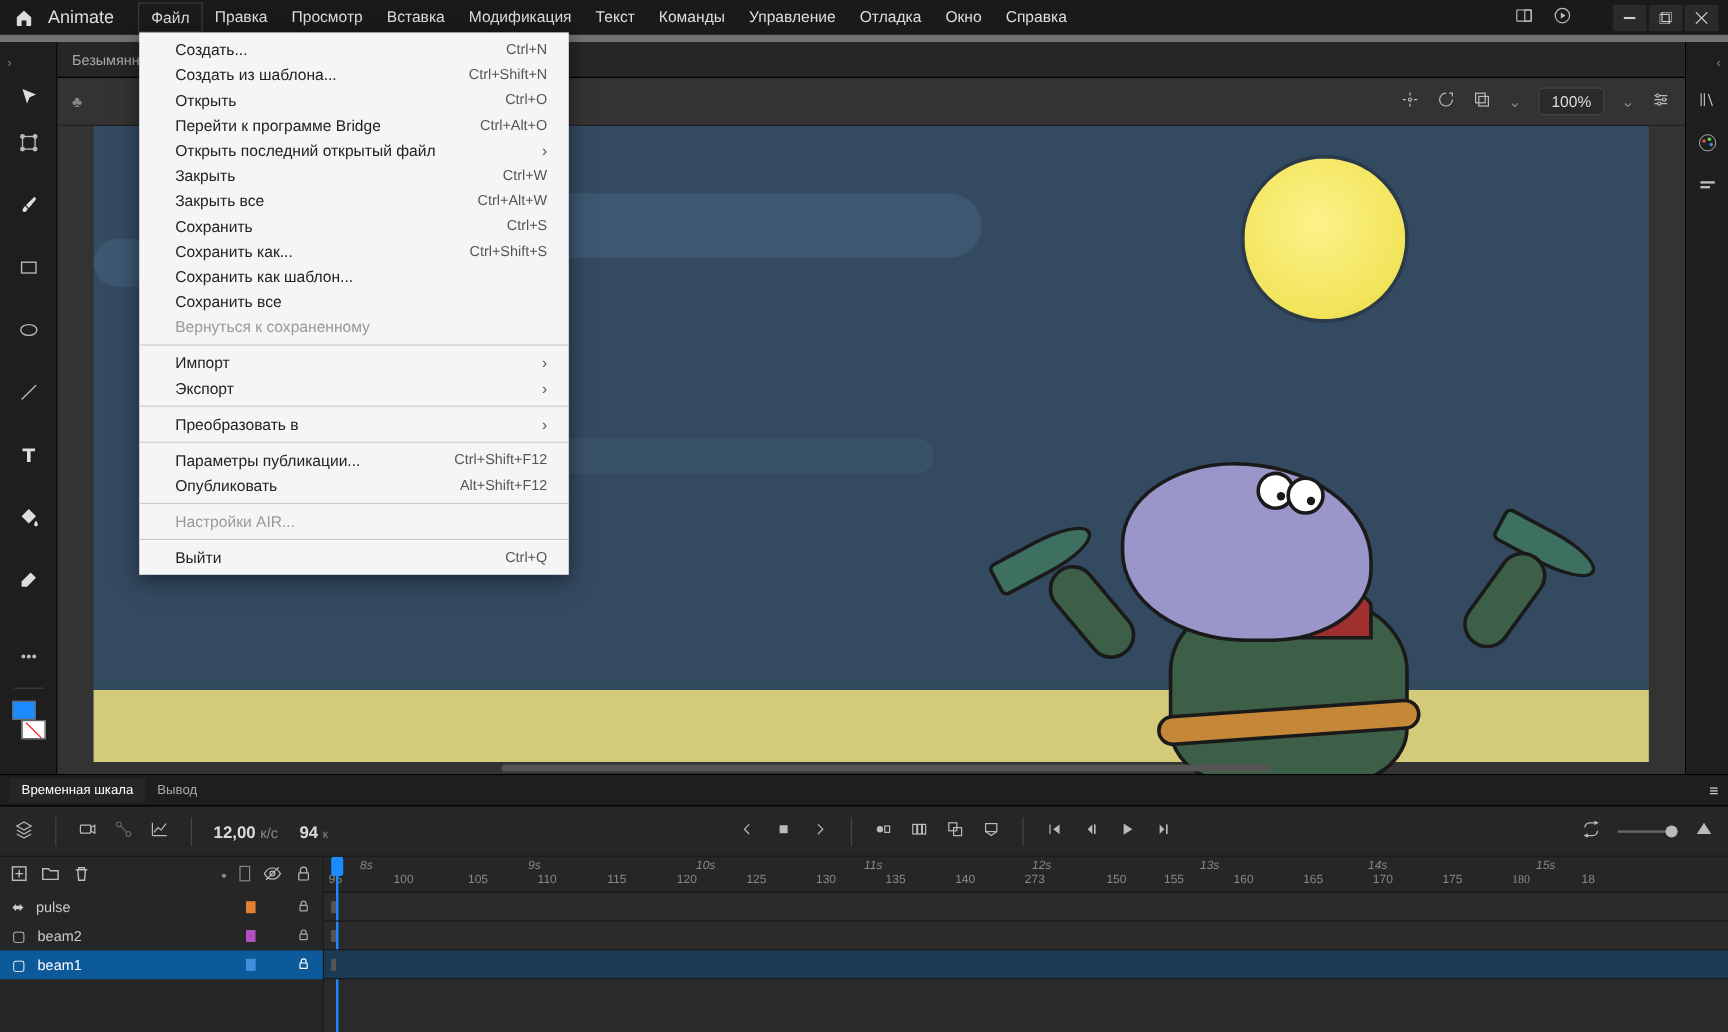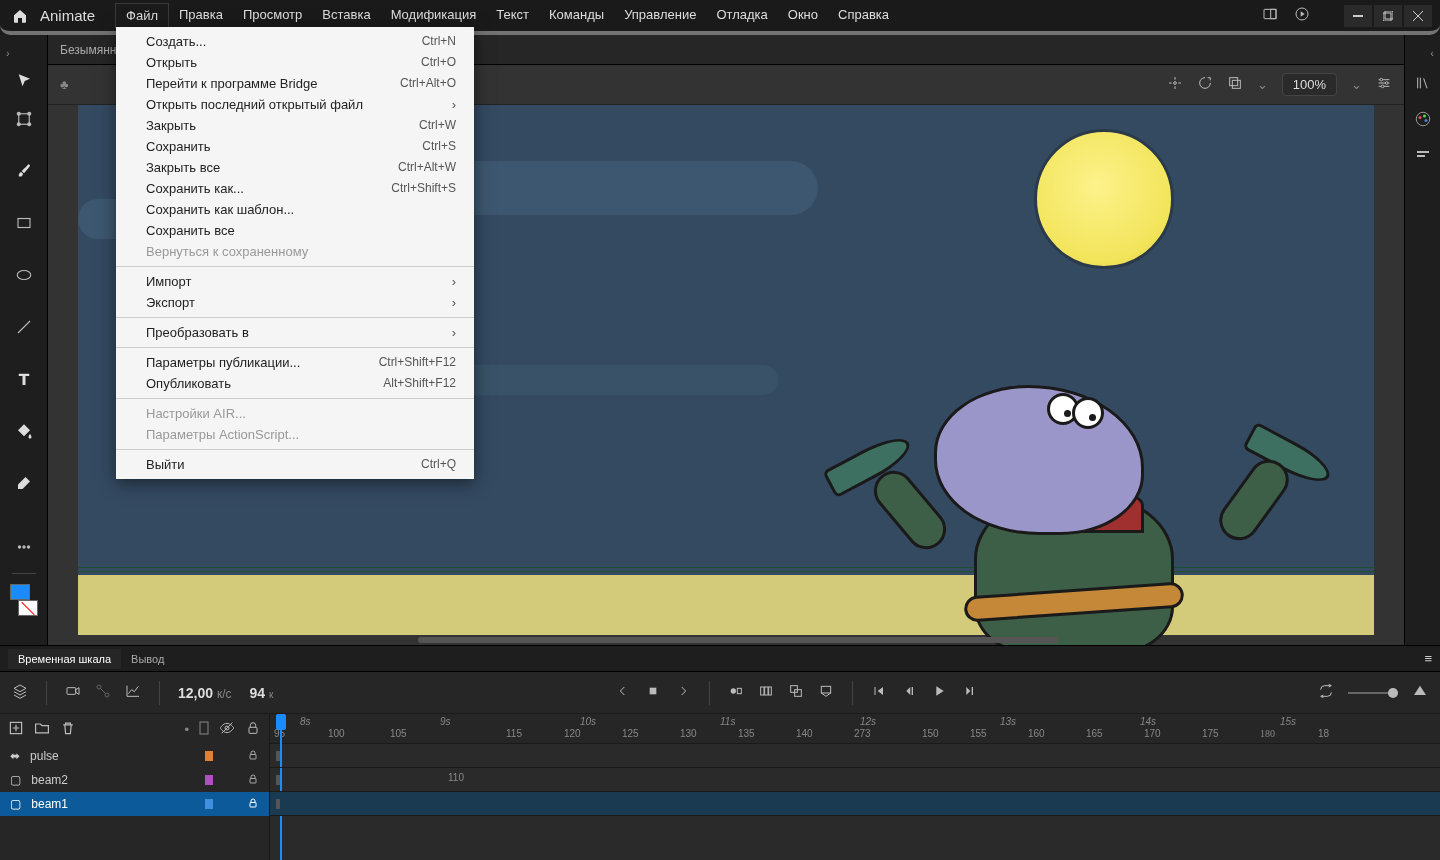--- a/index.html
+++ b/index.html
@@ -1,19 +1,19 @@
 <!DOCTYPE html>
 <html><head>
 <meta charset="utf-8">
 <style>
 * { margin: 0; padding: 0; box-sizing: border-box; font-family: -apple-system, "Segoe UI", sans-serif; user-select: none; }
 body { width: 1440px; height: 860px; background: #1a1a1a; color: #ccc; overflow: hidden; font-size: 13px; }
 
 
-.titlebar { height: 35px; background: #1a1a1a; display: flex; align-items: center; padding: 0 8px; border-bottom: 4px solid #737373; border-radius: 10px; }
+.titlebar { height: 35px; background: #1a1a1a; display: flex; align-items: center; padding: 0 8px; border-bottom: 6px solid #737373; }
 .home-btn { width: 24px; height: 24px; display: flex; align-items: center; justify-content: center; margin-right: 8px; }
 .app-name { font-size: 15px; color: #ddd; margin-right: 20px; }
 .menubar { display: flex; gap: 0; }
 .menu-item { padding: 4px 10px; font-size: 13px; color: #ddd; cursor: pointer; }
 .menu-item.active { background: #1b1b1b; border: 1px solid #3a3a3a; }
 .titlebar-right { margin-left: auto; display: flex; gap: 16px; align-items: center; }
 .window-controls { display: flex; gap: 0; margin-left: 16px; }
 .window-btn { width: 28px; height: 22px; background: #2a2a2a; display: flex; align-items: center; justify-content: center; margin-left: 2px; }
 
 
@@ -147,42 +147,46 @@
     </div>
   </div>
 </div>
 
 <div class="dropdown" id="dropdown">
     <div class="dd-item">
       <span class="dd-label">Создать...</span>
       <span class="dd-shortcut">Ctrl+N</span>
     </div>
     <div class="dd-item">
+      <span class="dd-label">Создать из шаблона...</span>
+      <span class="dd-shortcut">Ctrl+Shift+N</span>
+    </div>
+    <div class="dd-item">
       <span class="dd-label">Открыть</span>
       <span class="dd-shortcut">Ctrl+O</span>
     </div>
     <div class="dd-item">
       <span class="dd-label">Перейти к программе Bridge</span>
       <span class="dd-shortcut">Ctrl+Alt+O</span>
     </div>
     <div class="dd-item">
       <span class="dd-label">Открыть последний открытый файл</span>
       <span class="dd-arrow">›</span>
     </div>
     <div class="dd-item">
       <span class="dd-label">Закрыть</span>
       <span class="dd-shortcut">Ctrl+W</span>
     </div>
     <div class="dd-item">
+      <span class="dd-label">Закрыть все</span>
+      <span class="dd-shortcut">Ctrl+Alt+W</span>
+    </div>
+    <div class="dd-item">
       <span class="dd-label">Сохранить</span>
       <span class="dd-shortcut">Ctrl+S</span>
-    </div>
-    <div class="dd-item">
-      <span class="dd-label">Закрыть все</span>
-      <span class="dd-shortcut">Ctrl+Alt+W</span>
     </div>
     <div class="dd-item">
       <span class="dd-label">Сохранить как...</span>
       <span class="dd-shortcut">Ctrl+Shift+S</span>
     </div>
     <div class="dd-item">
       <span class="dd-label">Сохранить как шаблон...</span>
     </div>
     <div class="dd-item">
       <span class="dd-label">Сохранить все</span>
@@ -209,23 +213,20 @@
       <span class="dd-label">Параметры публикации...</span>
       <span class="dd-shortcut">Ctrl+Shift+F12</span>
     </div>
     <div class="dd-item">
       <span class="dd-label">Опубликовать</span>
       <span class="dd-shortcut">Alt+Shift+F12</span>
     </div>
     <div class="dd-sep"></div>
     <div class="dd-item disabled">
       <span class="dd-label">Настройки AIR...</span>
-    </div>
-    <div class="dd-item disabled">
-      <span class="dd-label">Параметры ActionScript...</span>
     </div>
     <div class="dd-sep"></div>
     <div class="dd-item">
       <span class="dd-label">Выйти</span>
       <span class="dd-shortcut">Ctrl+Q</span>
     </div>
   </div>
 
 <div class="main">
   <div class="left-toolbar">
@@ -537,21 +538,21 @@
           <div class="ruler-sec" style="left: 170px;">9s</div>
           <div class="ruler-sec" style="left: 310px;">10s</div>
           <div class="ruler-sec" style="left: 450px;">11s</div>
           <div class="ruler-sec" style="left: 590px;">12s</div>
           <div class="ruler-sec" style="left: 730px;">13s</div>
           <div class="ruler-sec" style="left: 870px;">14s</div>
           <div class="ruler-sec" style="left: 1010px;">15s</div>
           <div class="ruler-tick" style="left: 4px;">95</div>
           <div class="ruler-tick" style="left: 58px;">100</div>
           <div class="ruler-tick" style="left: 120px;">105</div>
-          <div class="ruler-tick" style="left: 178px; margin-top: 44px;">110</div>
+          <div class="ruler-tick" style="left: 178px;">110</div>
           <div class="ruler-tick" style="left: 236px;">115</div>
           <div class="ruler-tick" style="left: 294px;">120</div>
           <div class="ruler-tick" style="left: 352px;">125</div>
           <div class="ruler-tick" style="left: 410px;">130</div>
           <div class="ruler-tick" style="left: 468px;">135</div>
           <div class="ruler-tick" style="left: 526px;">140</div>
           <div class="ruler-tick" style="left: 584px;">273</div>
           <div class="ruler-tick" style="left: 652px;">150</div>
           <div class="ruler-tick" style="left: 700px;">155</div>
           <div class="ruler-tick" style="left: 758px;">160</div>

